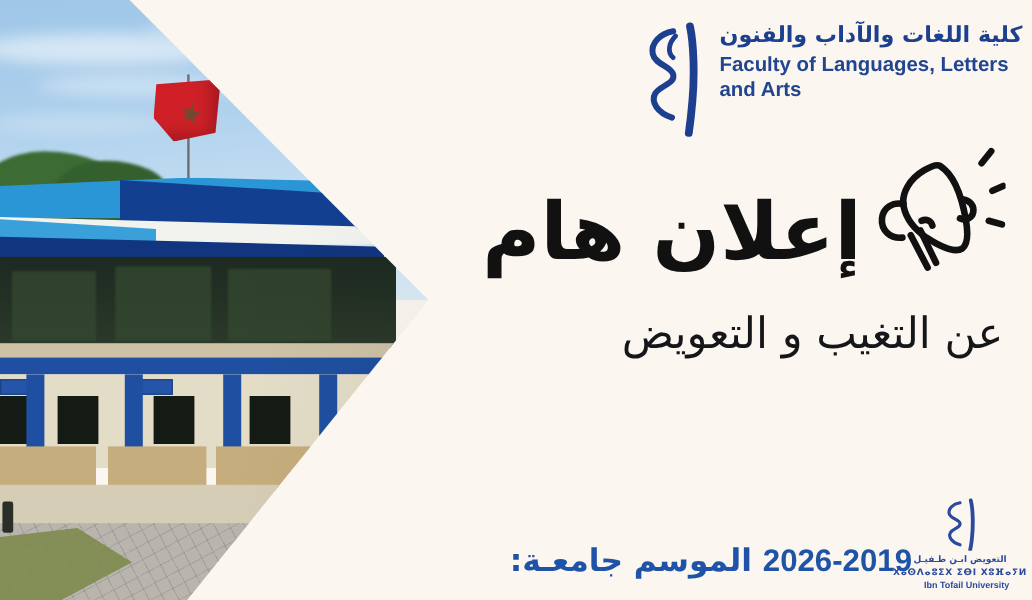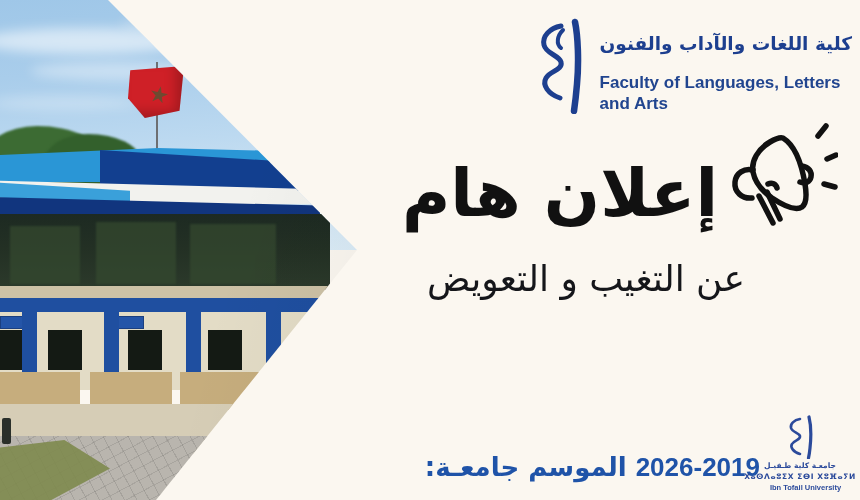--- a/index.html
+++ b/index.html
@@ -155,47 +155,47 @@
   }
   .bollard{position:absolute;left:2px;top:418px;width:9px;height:26px;background:#2a2f2a;border-radius:2px;}
   .photo-shade{
     position:absolute;left:0;top:0;width:360px;height:500px;
     background:linear-gradient(105deg, rgba(0,0,0,0) 60%, rgba(0,0,0,.05) 100%);
   }
 
   
   #faculty-logo{
     position:absolute;right:8px;top:18px;
-    display:flex;flex-direction:row-reverse;align-items:flex-end;gap:10px;
+    display:flex;flex-direction:row-reverse;align-items:flex-start;gap:10px;
   }
   #faculty-logo .mark{width:62px;height:96px;flex:0 0 auto;}
   #faculty-logo .txt{text-align:right;color:#1d3f8f;}
   .fac-ar{
     font-size:18.5px;font-weight:700;letter-spacing:.5px;
     color:#1d3f8f;line-height:1.25;white-space:nowrap;
     font-family:"DejaVu Sans",sans-serif;
   }
   .fac-en{
     font-size:17px;font-weight:700;color:#21458f;line-height:1.2;
-    direction:ltr;text-align:left;margin-top:18px;
+    direction:ltr;text-align:left;margin-top:3px;
     font-family:"Liberation Sans",sans-serif;
   }
 
   
   #headline-row{
     position:absolute;right:22px;top:128px;width:500px;
     display:flex;flex-direction:row;align-items:center;justify-content:flex-start;gap:8px;
   }
   #megaphone{width:112px;height:106px;flex:0 0 auto;margin-top:-6px;}
   .headline{
     font-size:66px;font-weight:700;color:#111;line-height:1.05;
     white-space:nowrap;font-family:"DejaVu Sans",sans-serif;margin-top:31px;
   }
   .subline{
-    position:absolute;right:24px;top:256px;width:500px;text-align:center;
+    position:absolute;right:24px;top:256px;width:500px;
     font-size:36px;color:#15161a;font-weight:500;line-height:1.3;
     font-family:"DejaVu Sans",sans-serif;
   }
   .program{
     position:absolute;right:24px;top:338px;width:500px;text-align:center;
     font-size:36px;color:#23357f;font-weight:600;line-height:1.3;
     font-family:"DejaVu Sans",sans-serif;
   }
   .season{
     position:absolute;right:100px;top:452px;
@@ -319,18 +319,18 @@
     <span class="yr">2026-2019</span>
     <span>الموسم جامعـة:</span>
   </div>
 
   <div id="uni-logo">
     <svg class="umark" viewBox="0 0 34 44" aria-hidden="true">
       <path d="M26 2 C28 10 28 24 27 33 C26.5 38 26 41 25.5 43" fill="none" stroke="#2b4a9b" stroke-width="3.2" stroke-linecap="round"></path>
       <path d="M17 4 C11 5 7 9 8 13 C9 17 16 18 17 21 C18 25 11 25 9 29
                C7 32 10 37 17 39" fill="none" stroke="#2b4a9b" stroke-width="2.6" stroke-linecap="round"></path>
     </svg>
-    <div class="uar">جامعـة كلية طـفيـل</div>
+    <div class="uar">التعويض ابـن طـفيـل</div>
     <div class="utif">ⵝⴰⵙⴷⴰⵓⵉⵝ ⵉⴱⵏ ⵝⵓⴼⴰⵢⵍ</div>
     <div class="uen">Ibn Tofail University</div>
   </div>
 
 </div>
 
 </body></html>

